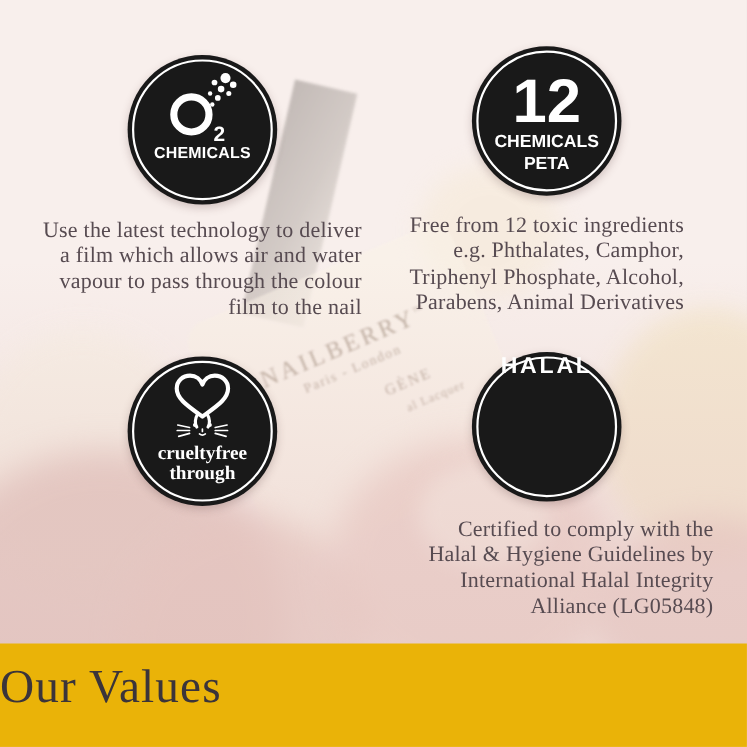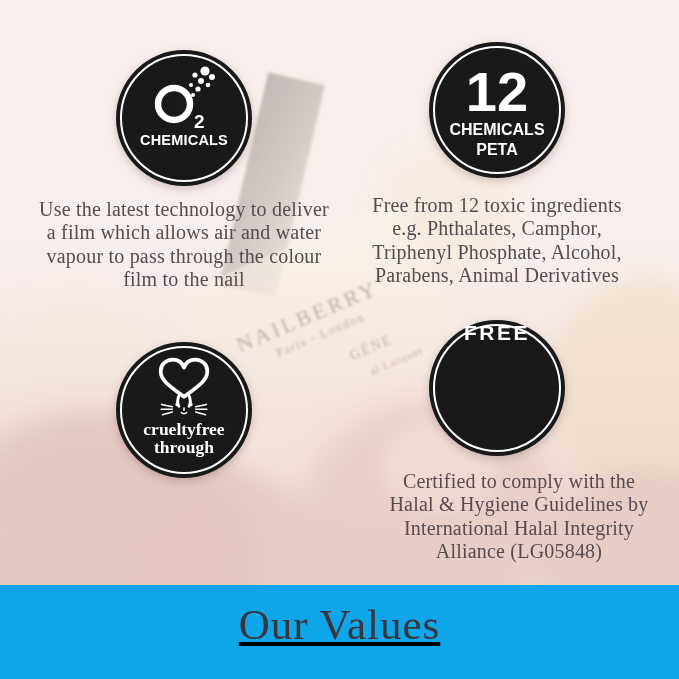--- a/index.html
+++ b/index.html
@@ -41,21 +41,21 @@
   .frag-line2 { font-size: 11px; letter-spacing: 1px; margin-top: 7px; margin-left: 120px; }
   .photo-tint {
     position: absolute; inset: 0;
     background: linear-gradient(180deg, rgba(249,240,237,0) 35%, rgba(230,201,196,.45) 75%, rgba(226,196,191,.55) 100%);
   }
 
   
   .cell { position: absolute; z-index: 2; display: flex; flex-direction: column; align-items: center; }
   .cell-tl { left: 14px;  top: 50px;  width: 340px; }
   .cell-tr { left: 326px; top: 42px;  width: 342px; }
-  .cell-bl { left: 14px;  top: 342px; width: 340px; }
+  .cell-bl { left: 14px;  top: 324px; width: 340px; }
   .cell-br { left: 326px; top: 320px; width: 342px; }
 
   .badge {
     position: relative; width: 136px; height: 136px; border-radius: 50%;
     background: #191919; color: #fff;
     display: flex; flex-direction: column; align-items: center;
     box-shadow: 0 3px 8px rgba(90,60,60,.25);
   }
   .ring { position: absolute; inset: 4px; border: 2px solid #fff; border-radius: 50%; pointer-events: none; }
 
@@ -65,31 +65,31 @@
   .chem-line { font-size: 16px; line-height: 1.25; }
   .cf-line { font-family: "Liberation Serif", serif; font-weight: 700; font-size: 17.5px; line-height: 1.02; }
   .arabic { font-family: "DejaVu Sans", sans-serif; font-size: 31px; line-height: 1.15; margin-top: 12px; }
   .halal-label { font-size: 21px; letter-spacing: 2.5px; margin-top: 1px; }
 
   .icon-wrap { display: flex; justify-content: center; }
   .o2-wrap { margin-top: 14px; }
   .bunny-wrap { margin-top: 9px; }
 
   .desc {
-    white-space: pre; text-align: center;
+    white-space: pre; text-align: right;
     font-size: 20px; line-height: 1.17; letter-spacing: .2px;
     color: #574b51; margin-top: 12px;
   }
   .cell-tr .desc { margin-top: 16px; }
   .cell-br .desc { margin-top: 14px; margin-left: 44px; }
 
   
   .footer {
     position: absolute; left: 0; top: 585px; width: 679px; height: 94px;
-    background: #0ea5e9; z-index: 3; text-align: center; text-decoration: underline;
+    background: #eab308; z-index: 3; text-align: left;
   }
   .footer h1 {
     font-family: "Liberation Serif", serif; font-weight: 400;
     font-size: 43px; letter-spacing: 1px; color: #3b343a;
     padding-top: 15px;
   }
 </style>
 </head>
 <body>
 
@@ -169,21 +169,21 @@
         </svg>
       </div>
       <div class="cf-line">crueltyfree</div>
       <div class="cf-line">through</div>
     </div>
   </section>
 
   <section class="cell cell-br">
     <div class="badge">
       <div class="ring"></div>
-      <div class="badge-sans halal-label">FREE</div>
+      <div class="badge-sans halal-label">HALAL</div>
     </div>
     <p class="desc">Certified to comply with the
 Halal &amp; Hygiene Guidelines by
 International Halal Integrity
 Alliance (LG05848)</p>
   </section>
 
   <footer class="footer">
     <h1>Our Values</h1>
   </footer>

